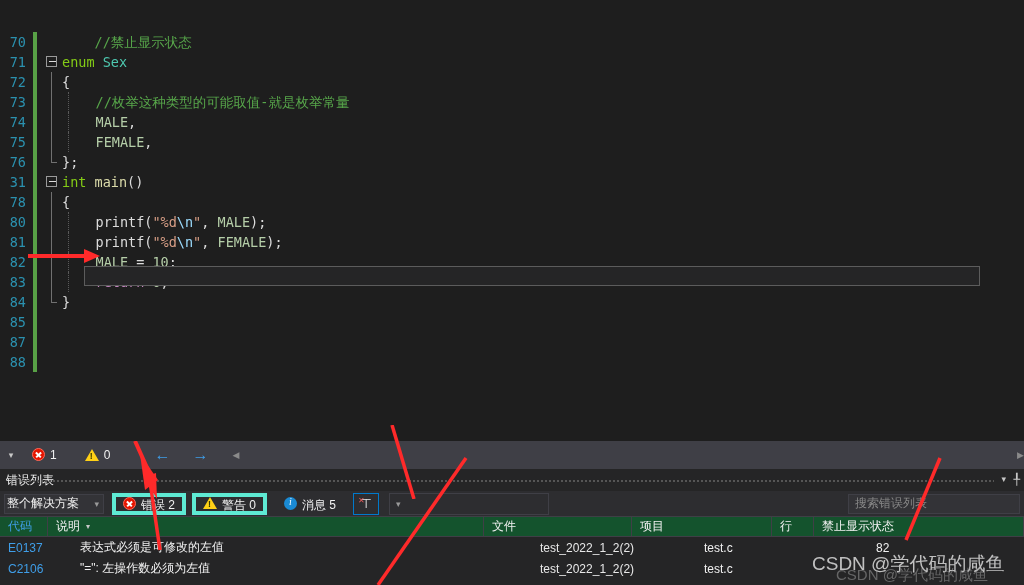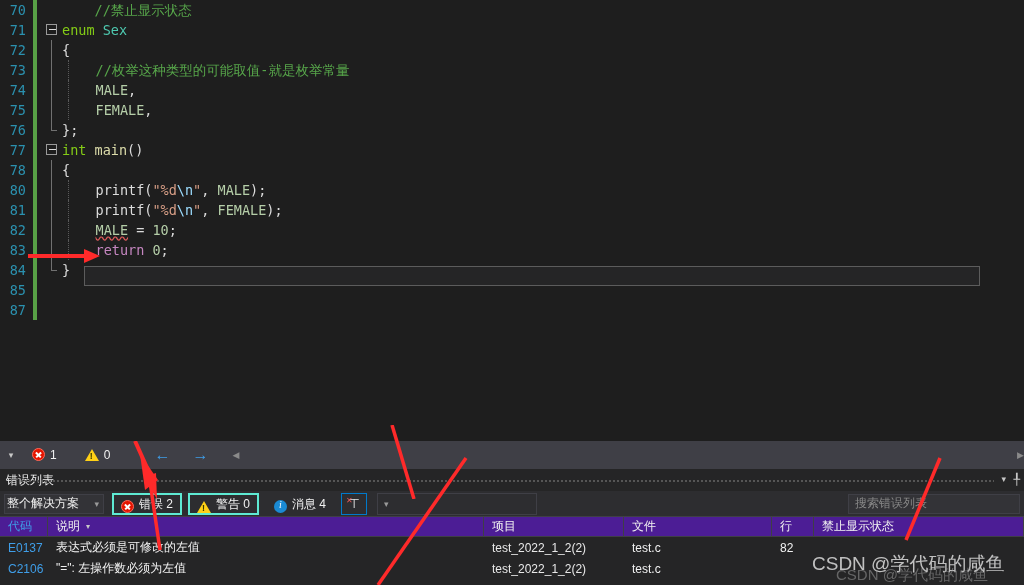--- a/index.html
+++ b/index.html
@@ -11,21 +11,21 @@
   #root{ position:relative; width:1024px; height:585px; background:#1e1e1e; }
 
   
   .editor{
     position:absolute; left:0; top:0; width:1024px; height:441px;
     background:#1e1e1e; overflow:hidden;
   }
   .code-area{
     position:relative; width:100%; height:100%;
     font-family:"DejaVu Sans Mono","Liberation Mono",monospace;
-    font-size:13.5px; line-height:20px;
+    font-size:13.5px; line-height:20px;margin-top:32px;
   }
   .code-line{
     position:relative; height:20px; white-space:pre; display:flex; align-items:center;
   }
   .ln{
     width:30px; min-width:30px; text-align:right; padding-right:4px;
     color:#2b91af; font-size:13.5px; font-family:"DejaVu Sans Mono","Liberation Mono",monospace;
     user-select:none;
   }
   .glyph-gutter{
@@ -152,22 +152,22 @@
     background:#2d2d30; padding:0 4px; border-bottom:1px solid #3f3f46;
   }
   .combo{
     height:20px; min-width:100px; background:#333337; border:1px solid #3f3f46;
     color:#f1f1f1; font-size:12px; display:flex; align-items:center;
     padding:0 4px 0 2px; position:relative; margin-right:8px;
   }
   .combo .cv{ flex:1; white-space:nowrap; overflow:hidden; }
   .combo .cc{ color:#9a9a9a; font-size:9px; margin-left:8px; }
   .sev-btn{
-    height:22px; display:flex; align-items:flex-end; gap:5px; padding:0 7px;
-    border:2px solid #5eead4; background:#2d2d30; color:#f1f1f1; font-size:12px;
+    height:22px; display:flex; align-items:flex-start; gap:5px; padding:0 7px;
+    border:4px solid #5eead4; background:#2d2d30; color:#f1f1f1; font-size:12px;
     margin-right:6px; white-space:nowrap;
   }
   .filt-btn{
     height:22px; width:26px; border:1px solid #007acc; background:#2d2d30;
     display:flex; align-items:center; justify-content:center; margin-right:10px;
     position:relative;
   }
   .filt-btn .fg{ font-size:13px; color:#e8e8e8; line-height:1; }
   .filt-btn .fx{ position:absolute; left:4px; top:2px; font-size:8px; color:#e05a5a; }
   .combo2{
@@ -177,30 +177,30 @@
   .combo2 .cv{ flex:1; white-space:nowrap; }
   .combo2 .cc{ color:#9a9a9a; font-size:9px; }
   .search{
     margin-left:auto; height:20px; width:172px; background:#333337;
     border:1px solid #3f3f46; color:#888; font-size:12px;
     display:flex; align-items:center; padding:0 6px;
   }
 
   .grid{ width:100%; font-size:12px; }
   .grid-head{
-    display:flex; height:20px; background:#4c1d95; color:#f1f1f1;
+    display:flex; height:20px; background:#14532d; color:#f1f1f1;
     border-bottom:1px solid #3f3f46; align-items:center;
   }
   .grid-head .th{
     padding-left:8px; border-right:1px solid #3f3f46; height:20px;
     display:flex; align-items:center; white-space:nowrap; overflow:hidden;
   }
   .th-caret{ margin-left:6px; font-size:8px; color:#c8c8c8; }
   .grid-row{
-    display:flex; height:21px; align-items:center; color:#f1f1f1;
+    display:flex; height:21px; align-items:center; color:#f1f1f1;gap:24px;
   }
   .grid-row .td{ padding-left:8px; white-space:nowrap; overflow:hidden; height:21px; display:flex; align-items:center; }
   .c-code{ width:48px; color:#3f9ee8; }
   .c-desc{ width:436px; }
   .c-proj{ width:140px; }
   .c-file{ width:148px; }
   .c-line{ width:42px; justify-content:flex-start; }
   .c-sup { flex:1; }
   .c-code.v{ color:#3f9ee8; }
   .c-proj.v{ color:#e8e8e8; }
@@ -227,29 +227,30 @@
 
   <div class="editor">
     <div class="code-area" id="code-area">
         <div class="code-line"><div class="ln">70</div><div class="glyph-gutter"><div class="savebar"></div></div><div class="fold"></div><div class="code-text"><span class="t-pln">    </span><span class="t-com">//禁止显示状态</span></div></div>
         <div class="code-line"><div class="ln">71</div><div class="glyph-gutter"><div class="savebar"></div></div><div class="fold"><div class="fold-box"></div></div><div class="code-text"><span class="t-kw">enum</span><span class="t-pln"> </span><span class="t-type">Sex</span></div></div>
         <div class="code-line"><div class="ln">72</div><div class="glyph-gutter"><div class="savebar"></div></div><div class="fold"><div class="fold-line"></div></div><div class="code-text"><span class="t-pun">{</span></div></div>
         <div class="code-line"><div class="ln">73</div><div class="glyph-gutter"><div class="savebar"></div></div><div class="fold"><div class="fold-line"></div></div><div class="code-text"><span style="display: inline-block; width: 0px; border-left: 1px dotted rgb(90, 90, 90); height: 20px; vertical-align: top; position: relative; left: 6px;"></span><span class="t-pln">    </span><span class="t-com">//枚举这种类型的可能取值-就是枚举常量</span></div></div>
         <div class="code-line"><div class="ln">74</div><div class="glyph-gutter"><div class="savebar"></div></div><div class="fold"><div class="fold-line"></div></div><div class="code-text"><span style="display: inline-block; width: 0px; border-left: 1px dotted rgb(90, 90, 90); height: 20px; vertical-align: top; position: relative; left: 6px;"></span><span class="t-pln">    </span><span class="t-const">MALE</span><span class="t-pun">,</span></div></div>
         <div class="code-line"><div class="ln">75</div><div class="glyph-gutter"><div class="savebar"></div></div><div class="fold"><div class="fold-line"></div></div><div class="code-text"><span style="display: inline-block; width: 0px; border-left: 1px dotted rgb(90, 90, 90); height: 20px; vertical-align: top; position: relative; left: 6px;"></span><span class="t-pln">    </span><span class="t-const">FEMALE</span><span class="t-pun">,</span></div></div>
         <div class="code-line"><div class="ln">76</div><div class="glyph-gutter"><div class="savebar"></div></div><div class="fold"><div class="fold-end"></div></div><div class="code-text"><span class="t-pun">};</span></div></div>
-        <div class="code-line"><div class="ln">77</div><div class="glyph-gutter"><div class="savebar"></div></div><div class="fold"><div class="fold-box"></div></div><div class="code-text"><span class="t-kw">int</span><span class="t-pln"> </span><span class="t-fn">main</span><span class="t-pun">()</span></div></div>
+        <div class="code-line"><div class="ln">31</div><div class="glyph-gutter"><div class="savebar"></div></div><div class="fold"><div class="fold-box"></div></div><div class="code-text"><span class="t-kw">int</span><span class="t-pln"> </span><span class="t-fn">main</span><span class="t-pun">()</span></div></div>
         <div class="code-line"><div class="ln">78</div><div class="glyph-gutter"><div class="savebar"></div></div><div class="fold"><div class="fold-line"></div></div><div class="code-text"><span class="t-pun">{</span></div></div>
         <div class="code-line"><div class="ln">80</div><div class="glyph-gutter"><div class="savebar"></div></div><div class="fold"><div class="fold-line"></div></div><div class="code-text"><span style="display: inline-block; width: 0px; border-left: 1px dotted rgb(90, 90, 90); height: 20px; vertical-align: top; position: relative; left: 6px;"></span><span class="t-pln">    </span><span class="t-pln">printf</span><span class="t-pun">(</span><span class="t-str">"%d</span><span class="t-esc">\n</span><span class="t-str">"</span><span class="t-pun">, </span><span class="t-const">MALE</span><span class="t-pun">);</span></div></div>
         <div class="code-line"><div class="ln">81</div><div class="glyph-gutter"><div class="savebar"></div></div><div class="fold"><div class="fold-line"></div></div><div class="code-text"><span style="display: inline-block; width: 0px; border-left: 1px dotted rgb(90, 90, 90); height: 20px; vertical-align: top; position: relative; left: 6px;"></span><span class="t-pln">    </span><span class="t-pln">printf</span><span class="t-pun">(</span><span class="t-str">"%d</span><span class="t-esc">\n</span><span class="t-str">"</span><span class="t-pun">, </span><span class="t-const">FEMALE</span><span class="t-pun">);</span></div></div>
         <div class="code-line"><div class="ln">82</div><div class="glyph-gutter"><div class="savebar"></div></div><div class="fold"><div class="fold-line"></div></div><div class="code-text"><span style="display: inline-block; width: 0px; border-left: 1px dotted rgb(90, 90, 90); height: 20px; vertical-align: top; position: relative; left: 6px;"></span><span class="t-pln">    </span><span class="t-const squiggle">MALE</span><span class="t-pun"> = </span><span class="t-num">10</span><span class="t-pun">;</span></div></div>
         <div class="code-line"><div class="ln">83</div><div class="glyph-gutter"><div class="savebar"></div></div><div class="fold"><div class="fold-line"></div></div><div class="code-text"><span style="display: inline-block; width: 0px; border-left: 1px dotted rgb(90, 90, 90); height: 20px; vertical-align: top; position: relative; left: 6px;"></span><span class="t-pln">    </span><span class="t-ctl">return</span><span class="t-pln"> </span><span class="t-num">0</span><span class="t-pun">;</span></div></div>
         <div class="code-line"><div class="ln">84</div><div class="glyph-gutter"><div class="savebar"></div></div><div class="fold"><div class="fold-end"></div></div><div class="code-text"><span class="t-pun">}</span></div></div>
         <div class="code-line"><div class="ln">85</div><div class="glyph-gutter"><div class="savebar"></div></div><div class="fold"></div><div class="code-text"></div></div>
         <div class="code-line"><div class="ln">87</div><div class="glyph-gutter"><div class="savebar"></div></div><div class="fold"></div><div class="code-text"></div></div>
+        <div class="code-line"><div class="ln">88</div><div class="glyph-gutter"><div class="savebar"></div></div><div class="fold"></div><div class="code-text"></div></div>
       </div>
     <div class="stmt-box"></div>
 
     <svg class="arrow82" viewBox="0 0 72 14">
       <path d="M0 7 L58 7" stroke="#ff2a2a" stroke-width="4" fill="none"></path>
       <path d="M56 0 L72 7 L56 14 Z" fill="#ff2a2a"></path>
     </svg>
   </div>
 
   <div class="statusbar">
@@ -291,43 +292,43 @@
       <div class="sev-btn">
         <span class="ico-err"></span>
         <span>错误 2</span>
       </div>
       <div class="sev-btn">
         <span class="ico-warn"></span>
         <span>警告 0</span>
       </div>
       <div class="sev-btn" style="border-color:transparent;">
         <span class="ico-info"></span>
-        <span>消息 4</span>
+        <span>消息 5</span>
       </div>
       <div class="filt-btn">
         <span class="fx">✕</span>
         <span class="fg">⊤</span>
       </div>
       <div class="combo2">
         <span class="cc">▾</span>
       </div>
       <div class="search">
         <span>搜索错误列表</span>
       </div>
     </div>
 
     <div class="grid">
       <div class="grid-head">
         <div class="th c-code">代码</div>
         <div class="th c-desc">
           <span>说明</span>
           <span class="th-caret">▾</span>
         </div>
+        <div class="th c-file">文件</div>
         <div class="th c-proj">项目</div>
-        <div class="th c-file">文件</div>
         <div class="th c-line">行</div>
         <div class="th c-sup">禁止显示状态</div>
       </div>
       <div id="grid-body">
           <div class="grid-row">
             <div class="td c-code v">E0137</div>
             <div class="td c-desc">表达式必须是可修改的左值</div>
             <div class="td c-proj v">test_2022_1_2(2)</div>
             <div class="td c-file">test.c</div>
             <div class="td c-line">82</div>

